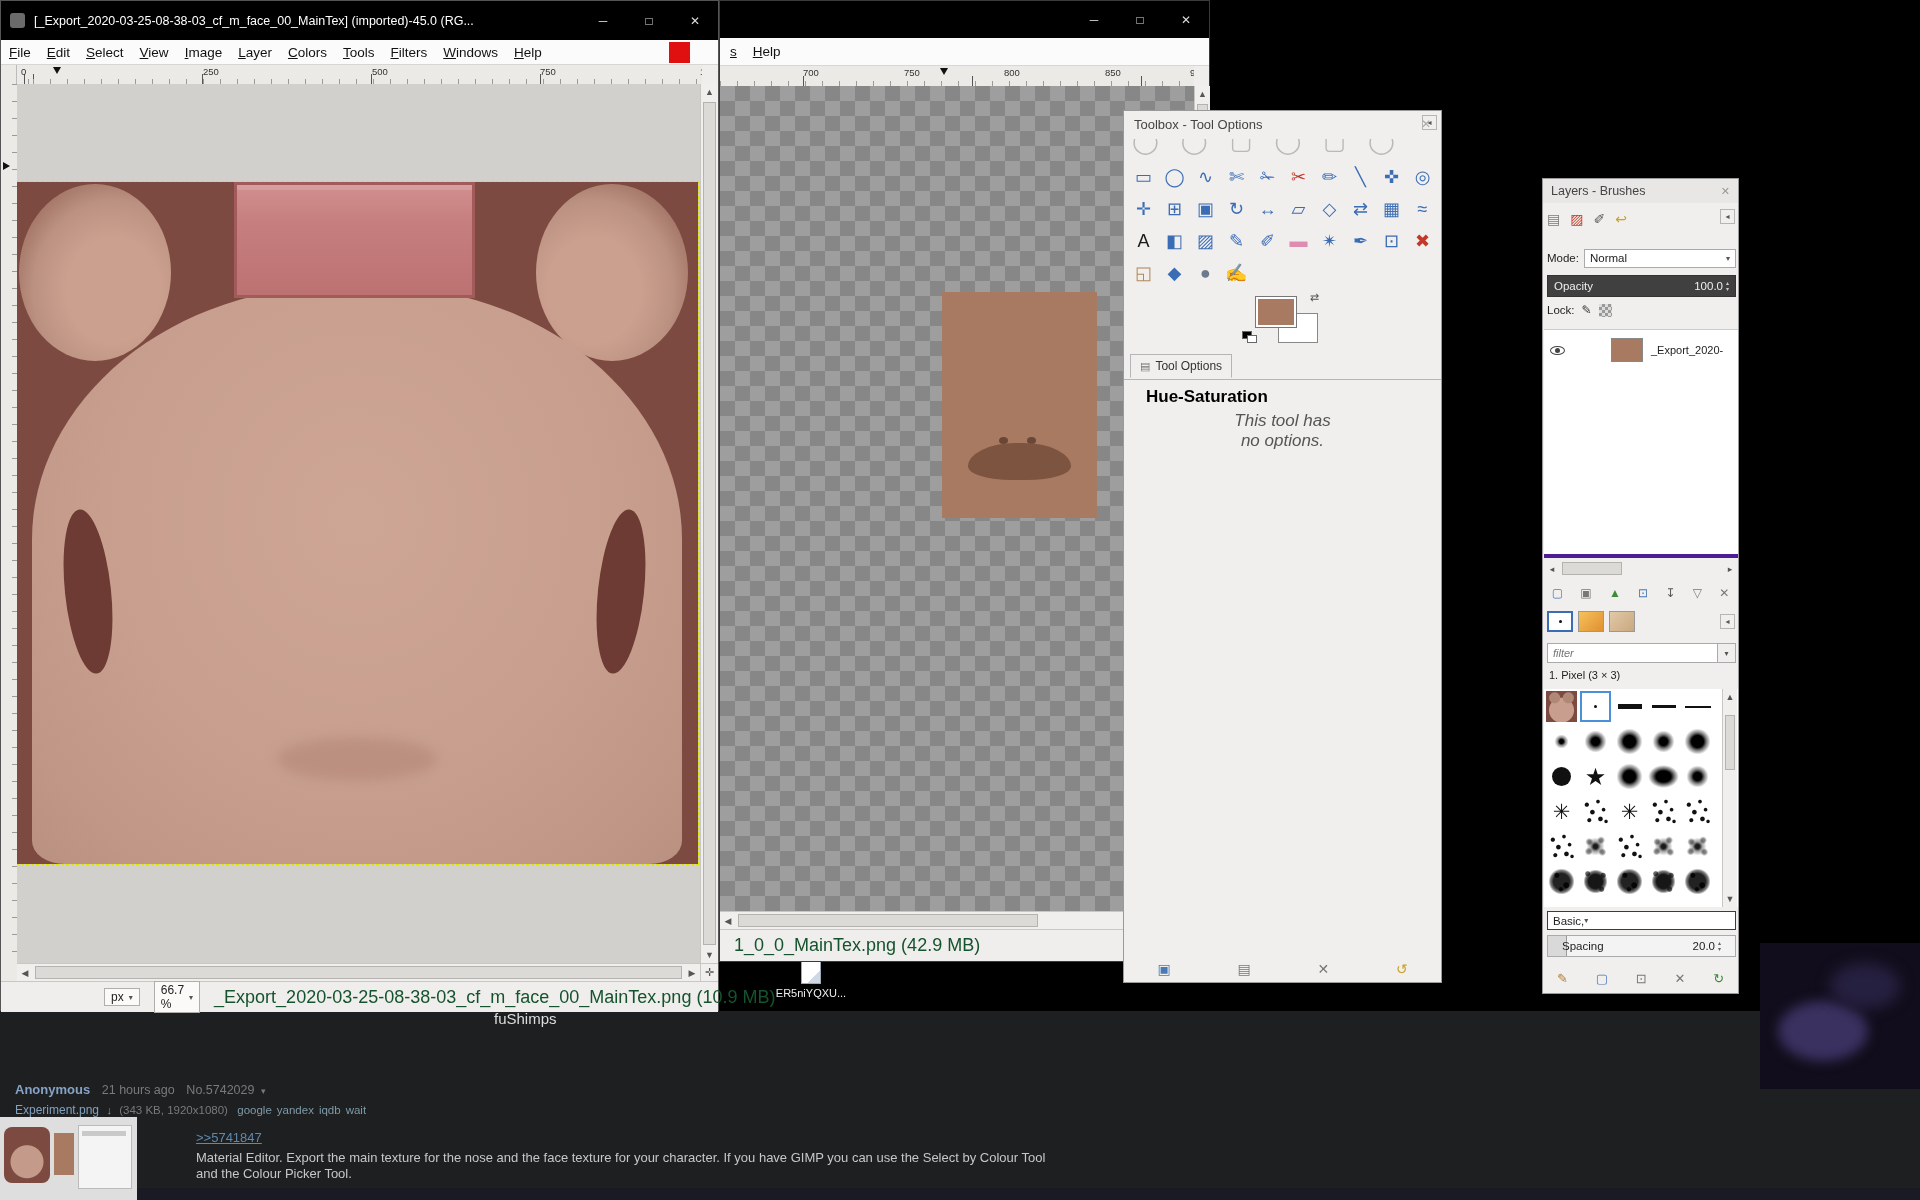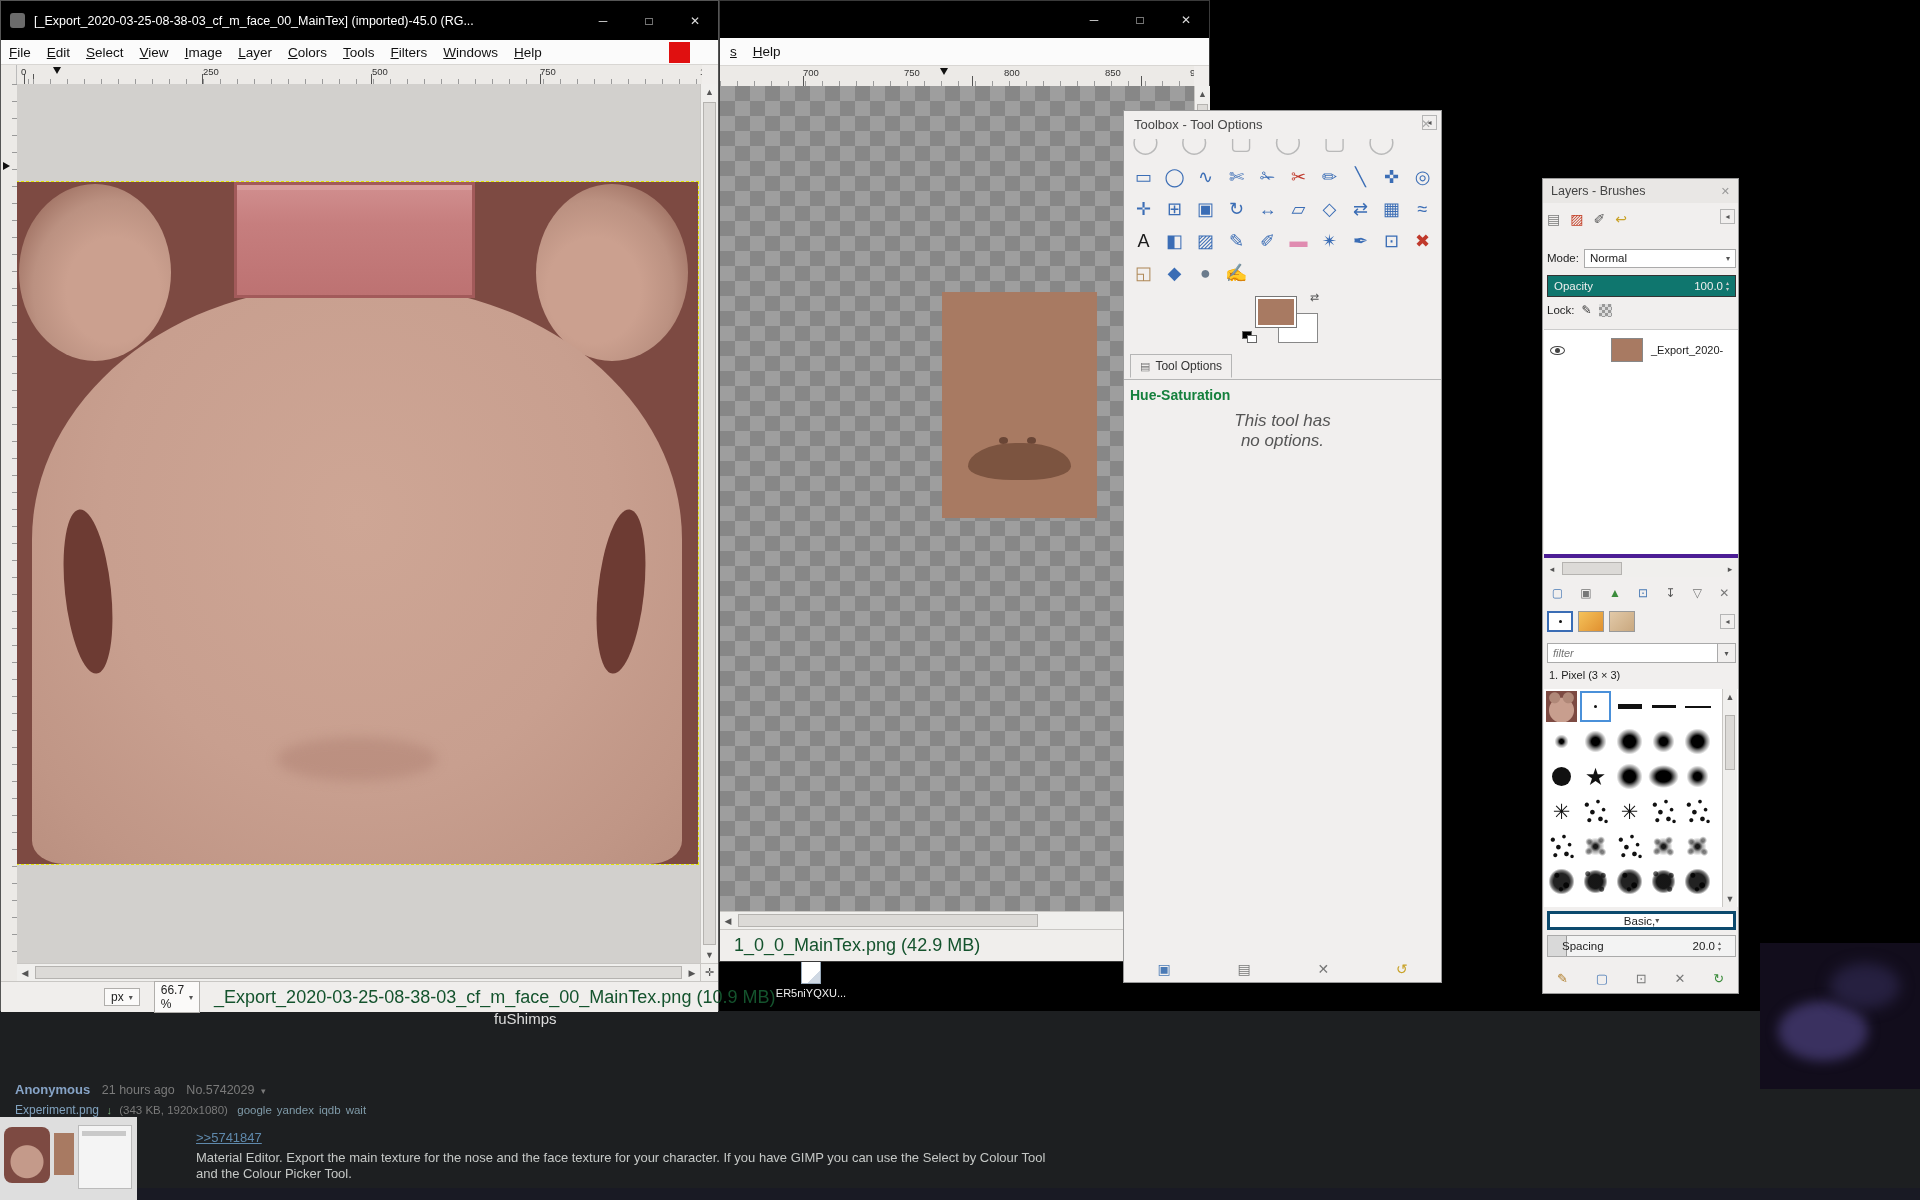--- a/index.html
+++ b/index.html
@@ -129,35 +129,35 @@
   .fg-swatch{position:absolute;left:132px;top:6px;width:40px;height:30px;background:#a87a62;border:2px solid #fff;outline:1px solid #777;z-index:2}
   .mini-bw{position:absolute;left:118px;top:40px;width:16px;height:13px}
   .mini-bw .b{position:absolute;left:0;top:0;width:10px;height:8px;background:#000;border:1px solid #666}
   .mini-bw .w{position:absolute;left:5px;top:4px;width:10px;height:8px;background:#fff;border:1px solid #666}
   .swap-arrow{position:absolute;left:186px;top:0;font-size:11px;color:#555}
   .tb-tabrow{position:absolute;left:0;top:242px;width:100%;height:27px;border-bottom:1px solid #b5b5b5}
   .tb-tab{display:inline-flex;align-items:center;gap:5px;margin-left:6px;padding:4px 9px;border:1px solid #b5b5b5;border-bottom:1px solid #f1efee;
           background:#f1efee;position:relative;top:1px;font-size:12px;color:#333}
   .tab-ic{font-size:11px;color:#777}
   .tb-tabmenu{position:absolute;right:4px;top:4px;width:15px;height:15px;border:1px solid #b5b5b5;display:flex;align-items:center;justify-content:center;font-size:8px;color:#555}
-  .tb-toolname{position:absolute;left:6px;top:276px;font-size:14px;font-weight:bold;color:#15803d}
+  .tb-toolname{position:absolute;left:22px;top:276px;font-size:17px;font-weight:bold;color:#000000}
   .tb-nooptions{position:absolute;left:0;top:300px;width:100%;text-align:center;font-size:17px;font-style:italic;color:#555}
   .tb-nooptions span{display:inline-block;width:110px}
   .tb-bottom{position:absolute;left:0;top:845px;width:100%;height:26px;display:flex;justify-content:space-around;align-items:center}
   .ico{font-size:14px;line-height:1}
 
   
   .lpanel{position:absolute;left:1542px;top:178px;width:197px;height:816px;background:#f1efee;border:1px solid #9a9a9a;z-index:20;font-size:11.5px}
   .lp-title{position:absolute;left:0;top:0;width:100%;height:24px;display:flex;align-items:center;padding:0 8px;font-size:12.5px;color:#444;background:#e9e7e5}
   .lp-close{margin-left:auto;color:#999;font-size:11px}
   .lp-tabs{position:absolute;left:4px;top:27px;width:170px;height:26px;display:flex;gap:10px;align-items:center}
   .lp-tabmenu{position:absolute;right:3px;top:30px;width:15px;height:15px;border:1px solid #b5b5b5;display:flex;align-items:center;justify-content:center;font-size:8px;color:#555}
   .lp-mode{position:absolute;left:4px;top:68px;width:189px;height:22px;display:flex;align-items:center;gap:5px}
   .mode-select{flex:1;border:1px solid #aaa;background:#fff;height:19px;display:flex;align-items:center;justify-content:space-between;padding:0 5px}
-  .lp-opacity{position:absolute;left:4px;top:96px;width:189px;height:22px;background:#0f766e;border:1px solid #333;color:#eee;
+  .lp-opacity{position:absolute;left:4px;top:96px;width:189px;height:22px;background:#404040;border:1px solid #333;color:#eee;
               display:flex;align-items:center;justify-content:space-between;padding:0 6px}
   .spin{display:flex;flex-direction:column;font-size:6px;line-height:6px;color:#ccc}
   .lp-lock{position:absolute;left:4px;top:124px;display:flex;align-items:center;gap:7px}
   .lock-pencil{font-size:12px;color:#333}
   .lock-alpha{width:13px;height:13px;background-color:#ddd;
     background-image:linear-gradient(45deg,#999 25%,transparent 25% 75%,#999 75%),linear-gradient(45deg,#999 25%,transparent 25% 75%,#999 75%);
     background-position:0 0,3px 3px;background-size:6px 6px}
   .lp-list{position:absolute;left:1px;top:150px;width:194px;height:229px;background:#fff;border-top:1px solid #ccc;border-bottom:4px solid #4c1d95}
   .layer-row{display:flex;align-items:center;gap:8px;height:40px;padding:0 6px}
   .eye{width:15px;height:9px;border:1.5px solid #444;border-radius:50%;position:relative;flex:none}
@@ -210,22 +210,22 @@
     radial-gradient(circle at 72% 68%,rgba(0,0,0,.5) 0 1.5px,transparent 4px),
     radial-gradient(circle at 28% 66%,rgba(0,0,0,.5) 0 1.5px,transparent 4px)}
   .b-grunge{background:radial-gradient(circle at 35% 30%,rgba(0,0,0,.85) 0 2px,transparent 3px),
     radial-gradient(circle at 65% 62%,rgba(0,0,0,.85) 0 2.4px,transparent 3.4px),
     radial-gradient(circle at 48% 75%,rgba(0,0,0,.8) 0 1.6px,transparent 2.6px),
     radial-gradient(circle at 50% 50%,#222 0 8px,rgba(0,0,0,.5) 11px,transparent 13px)}
   .b-grunge2{background:radial-gradient(circle at 50% 50%,rgba(10,10,10,.95) 0 7px,rgba(0,0,0,.55) 10px,transparent 12px),
     radial-gradient(circle at 25% 25%,rgba(0,0,0,.6) 0 2px,transparent 3px),
     radial-gradient(circle at 75% 30%,rgba(0,0,0,.6) 0 2px,transparent 3px),
     radial-gradient(circle at 70% 75%,rgba(0,0,0,.6) 0 2px,transparent 3px)}
-  .br-category{position:absolute;left:4px;top:732px;width:189px;height:19px;border:3px solid #0c4a6e;background:#fff;
-               display:flex;align-items:center;justify-content:center;padding:0 5px}
+  .br-category{position:absolute;left:4px;top:732px;width:189px;height:19px;border:1px solid #0c4a6e;background:#fff;
+               display:flex;align-items:center;justify-content:flex-start;padding:0 5px}
   .br-spacing{position:absolute;left:4px;top:756px;width:189px;height:22px;border:1px solid #aaa;background:#f3f3f3;
               display:flex;align-items:center;justify-content:space-between;padding:0 14px;overflow:hidden}
   .sp-fill{position:absolute;left:0;top:0;bottom:0;width:10%;background:#d9d9d9;border-right:1px solid #9a9a9a}
   .br-spacing span{position:relative}
   .lp-bottom{position:absolute;left:0;top:786px;width:100%;height:26px;display:flex;justify-content:space-around;align-items:center}
 </style>
 </head>
 <body>
 
 <div id="screen">

